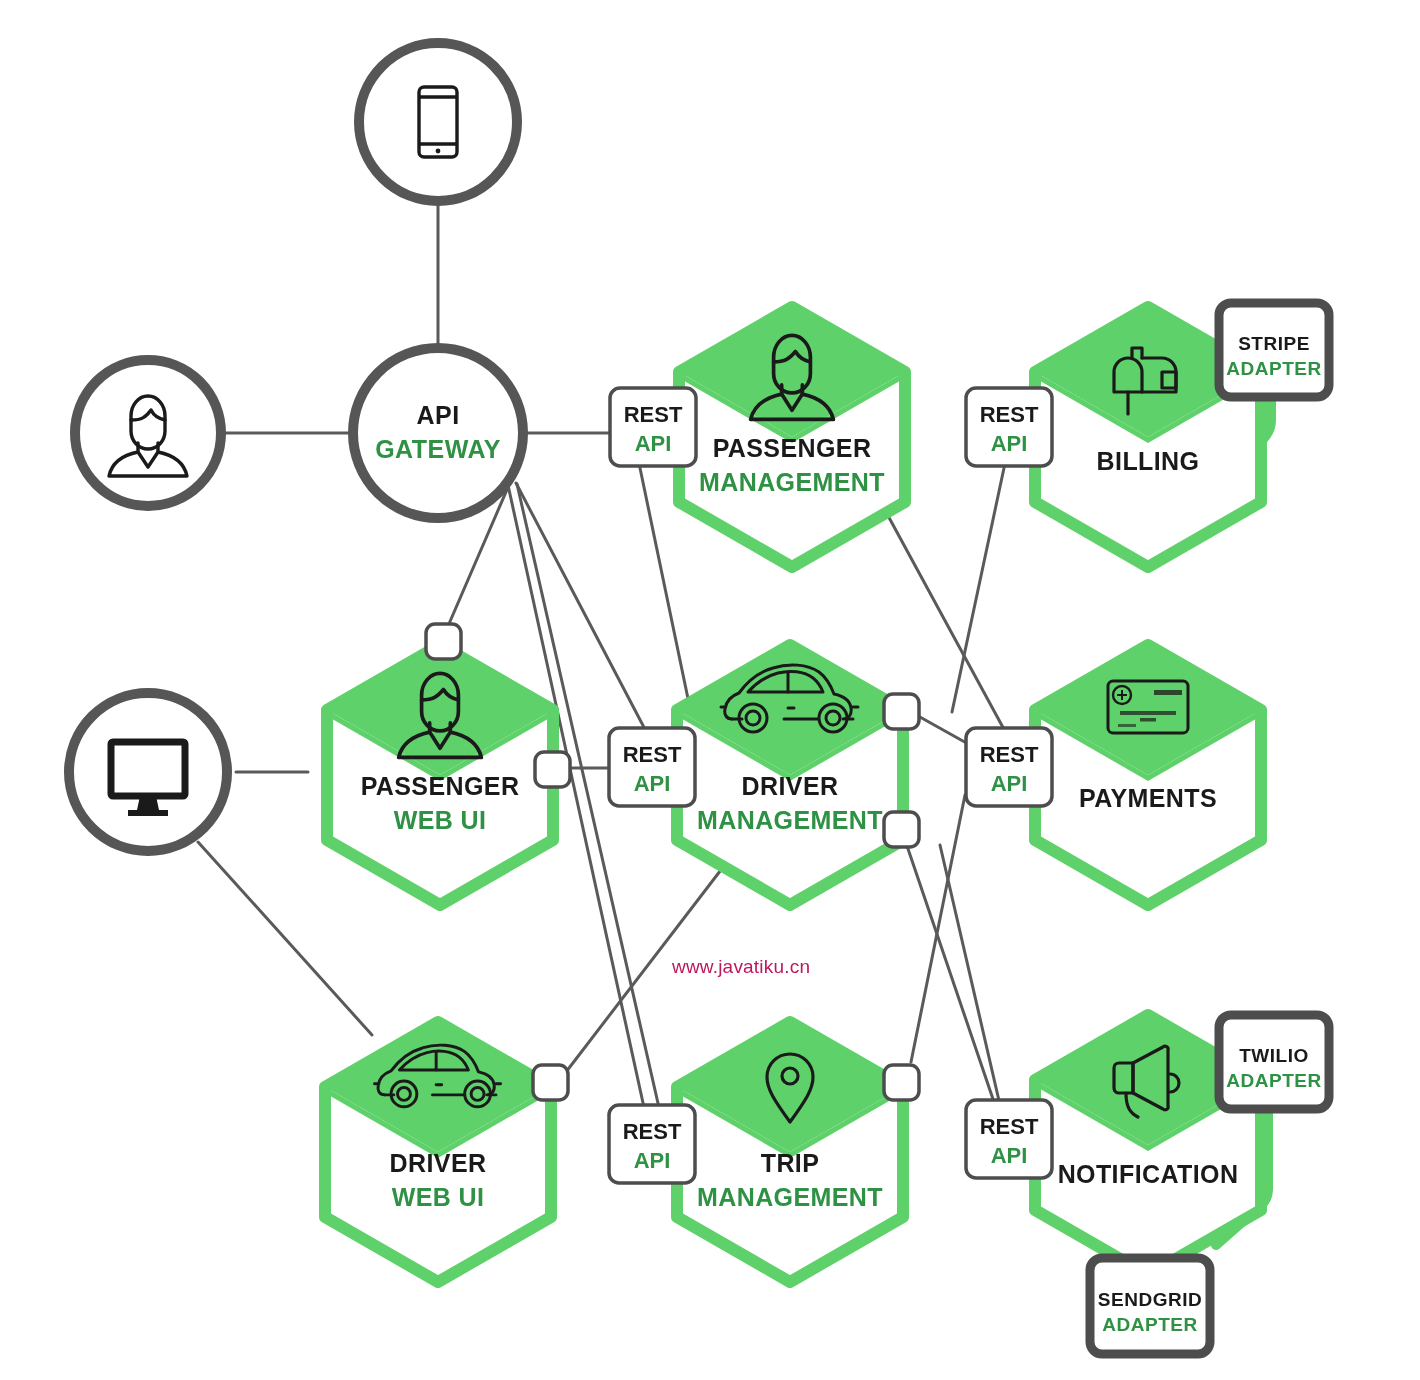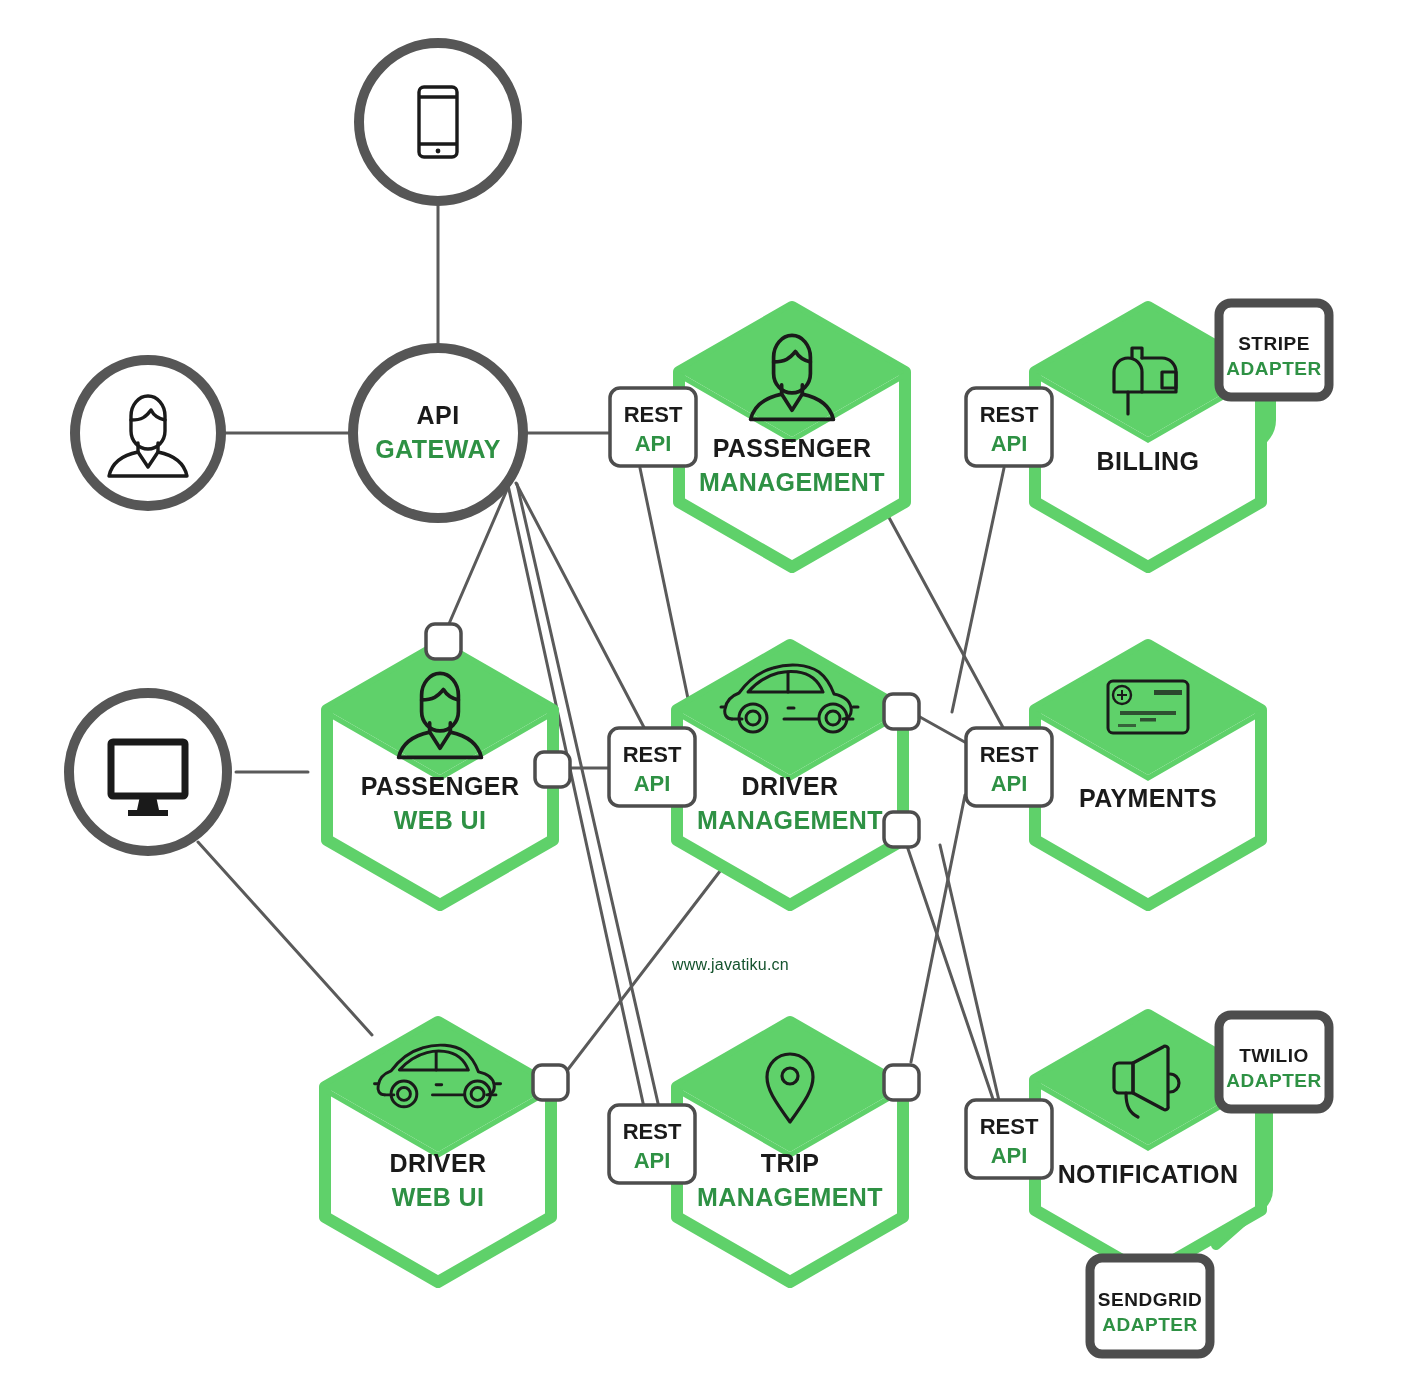--- a/index.html
+++ b/index.html
@@ -2,21 +2,21 @@
 <html><head>
 <meta charset="utf-8">
 <style>
   html,body{margin:0;padding:0;background:#ffffff;}
   body{width:1420px;height:1380px;overflow:hidden;
        font-family:"Liberation Sans","DejaVu Sans",sans-serif;}
   #stage{position:relative;width:1420px;height:1380px;background:#fff;}
   #wires{position:absolute;left:0;top:0;width:1420px;height:1380px;}
   .lbl-dark{fill:#1a1a1a;font-weight:bold;}
   .lbl-green{fill:#2e9144;font-weight:bold;}
-  .wm{position:absolute;color:#14532d;font-size:16px;letter-spacing:.2px;
+  .wm{position:absolute;color:#be185d;font-size:19px;letter-spacing:.2px;
       font-family:"Liberation Sans","DejaVu Sans",sans-serif;white-space:nowrap;}
 </style>
 </head>
 <body>
 
 <div id="stage">
 
 <svg id="wires" viewBox="0 0 1420 1380">
 
   <g stroke="#5a5a5a" stroke-width="3" fill="none" stroke-linecap="round">

